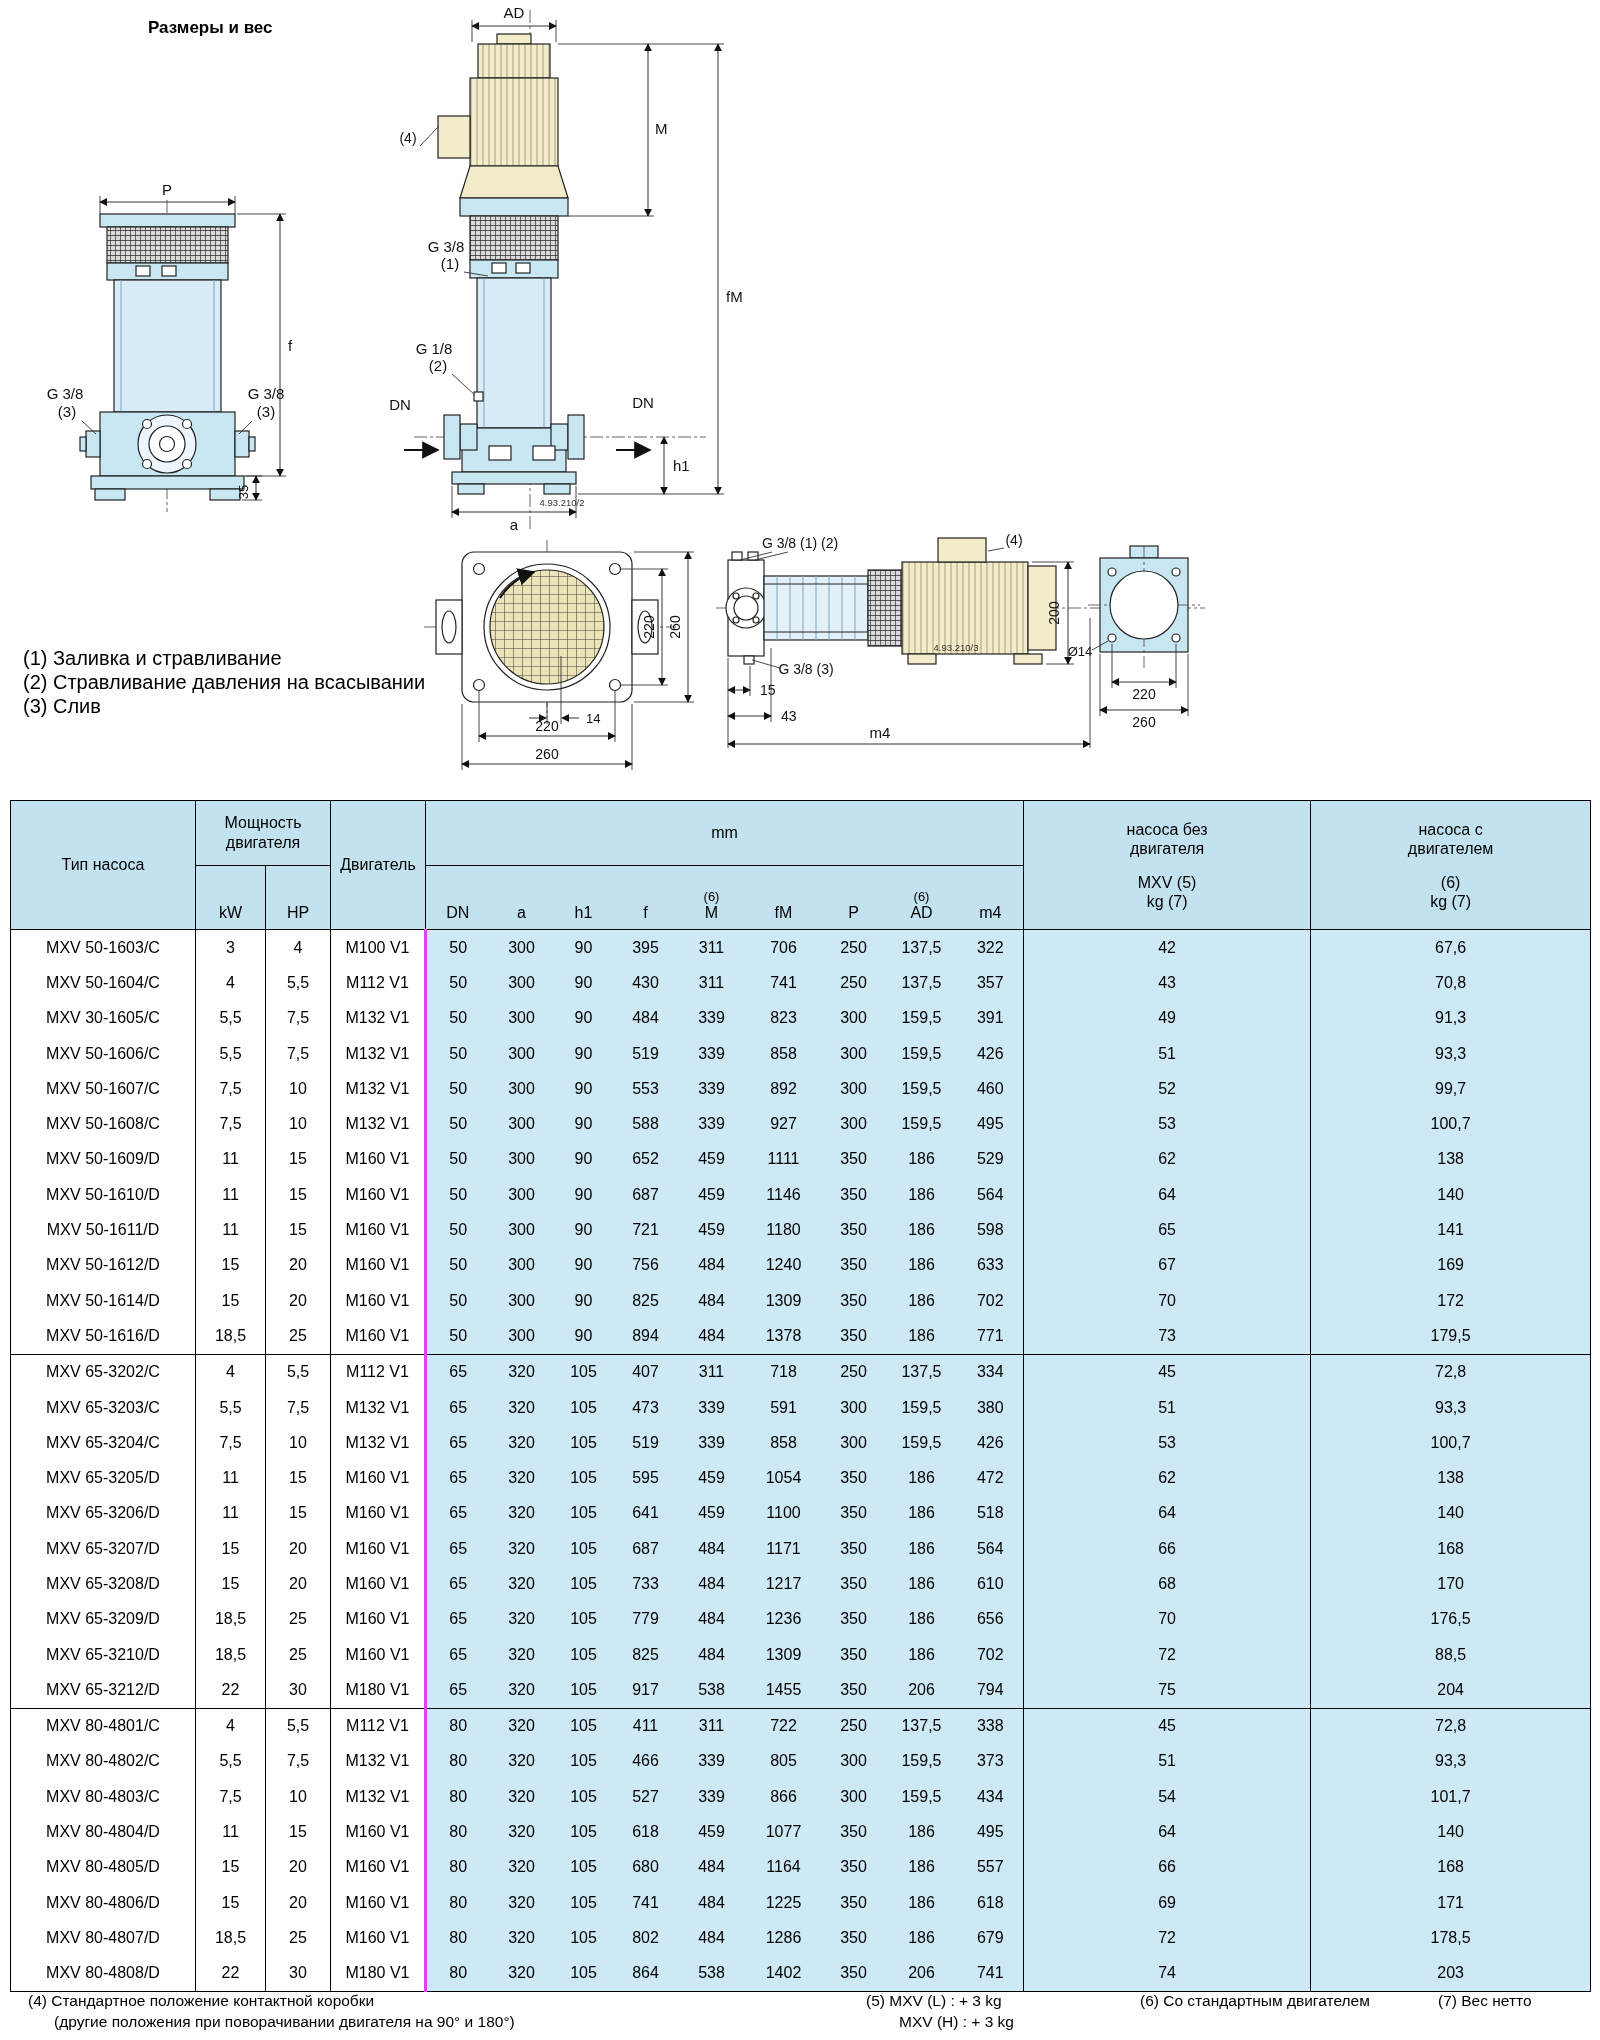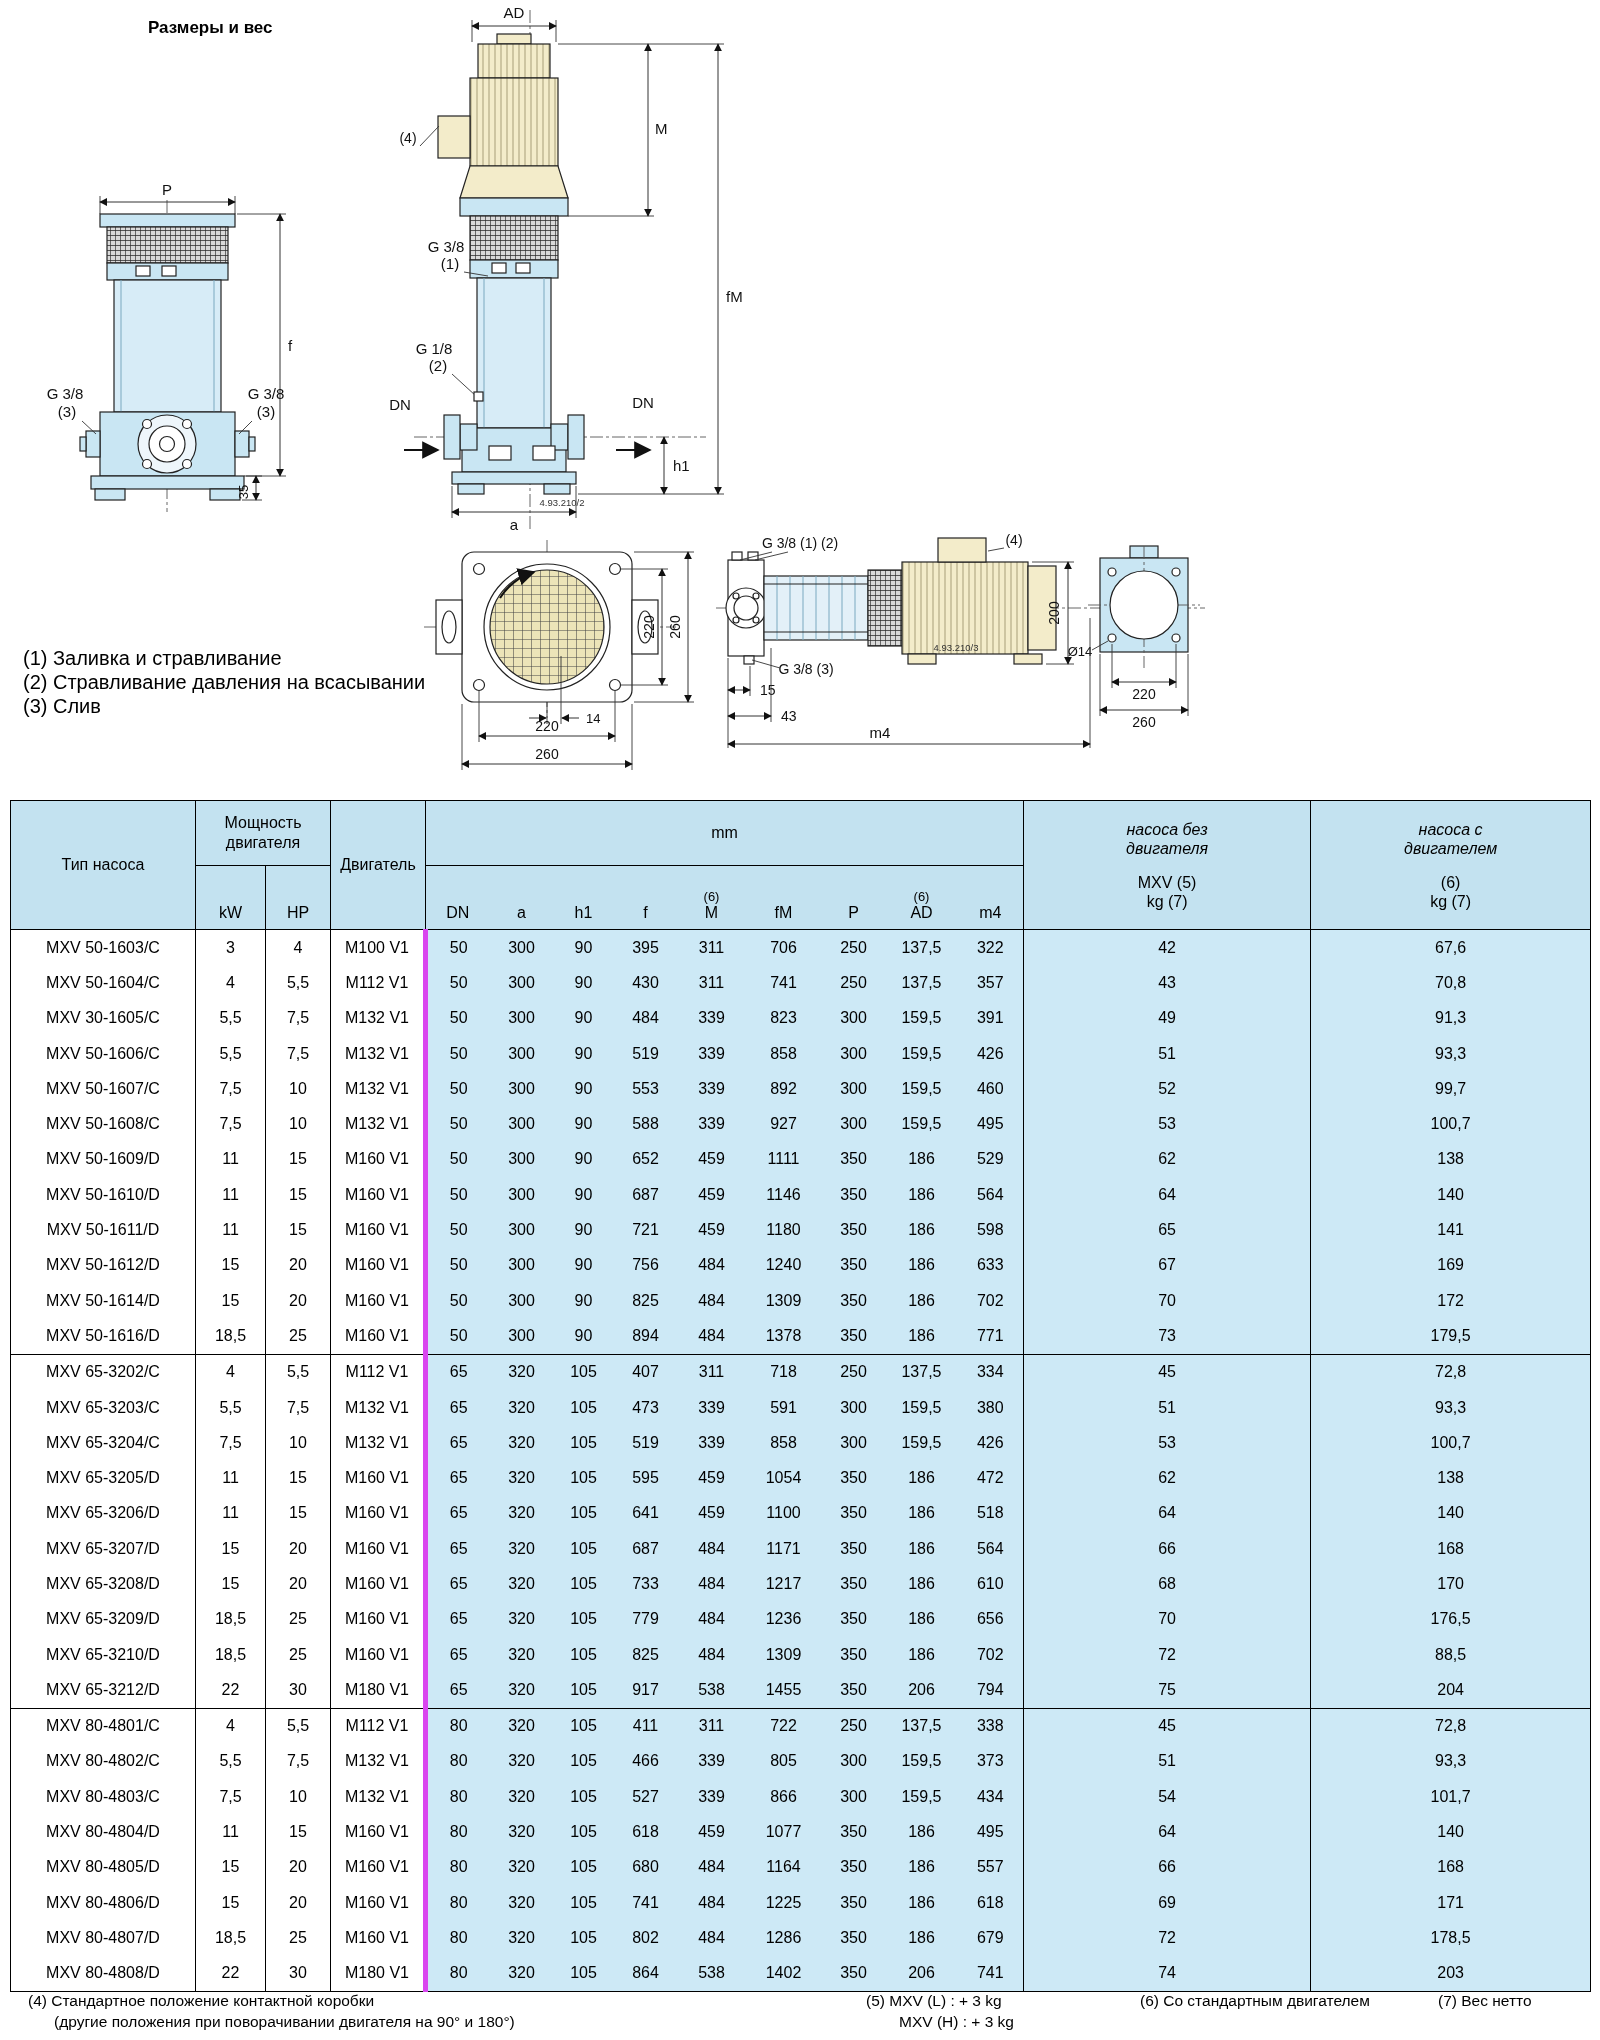--- a/index.html
+++ b/index.html
@@ -34,29 +34,29 @@
   .tbl th,.tbl td{font-size:16px;font-weight:normal;text-align:center;vertical-align:middle;
        padding:0;overflow:hidden;}
   .tbl thead th{background:#c3e2f0;border-bottom:1px solid #000;}
   .tbl thead{border-bottom:1.5px solid #000;}
   .hrow1 th{height:64px;}
   .hrow2 th{height:56px;vertical-align:bottom;padding-bottom:7px;}
   .th-left{text-align:left;padding-left:24px;vertical-align:top;padding-top:30px;}
   .th-power{text-align:left;padding-left:12px;white-space:pre-line;line-height:20px;}
   .th-motor{text-align:left;padding-left:7px;vertical-align:top;padding-top:30px;}
   .kgh{vertical-align:top;padding-top:10px;}
-  .kgh .hdr{white-space:pre-line;line-height:19px;font-style:italic;}
+  .kgh .hdr{white-space:pre-line;line-height:19px;}
   .kgh .sub{white-space:pre-line;line-height:19px;margin-top:15px;}
   .two .sup{font-size:13px;display:block;line-height:15px;}
   .br{border-right:1px solid #000;}
   .tbl td{height:35.3px;}
   .c-type{text-align:left;padding-left:24px;border-right:1px solid #000;}
   .c-kw{border-right:1px solid #000;}
   .c-hp{border-right:1px solid #000;}
-  .c-motor{border-right:5px solid #d946ef;}
+  .c-motor{border-right:3px solid #d946ef;}
   .c-mm,.c-mm-last,.c-kg1,.c-kg2{background:#cde9f6;}
   .c-mm-last{border-right:1px solid #000;}
   .c-kg1{border-right:1px solid #000;}
   .tbl tbody tr.group-start td{border-top:1.5px solid #000;}
   .footnotes{position:absolute;top:1992px;left:0;width:1364px;height:44px;font-size:15.5px;}
   .fn{position:absolute;white-space:nowrap;}
 </style>
 </head>
 <body>
 

